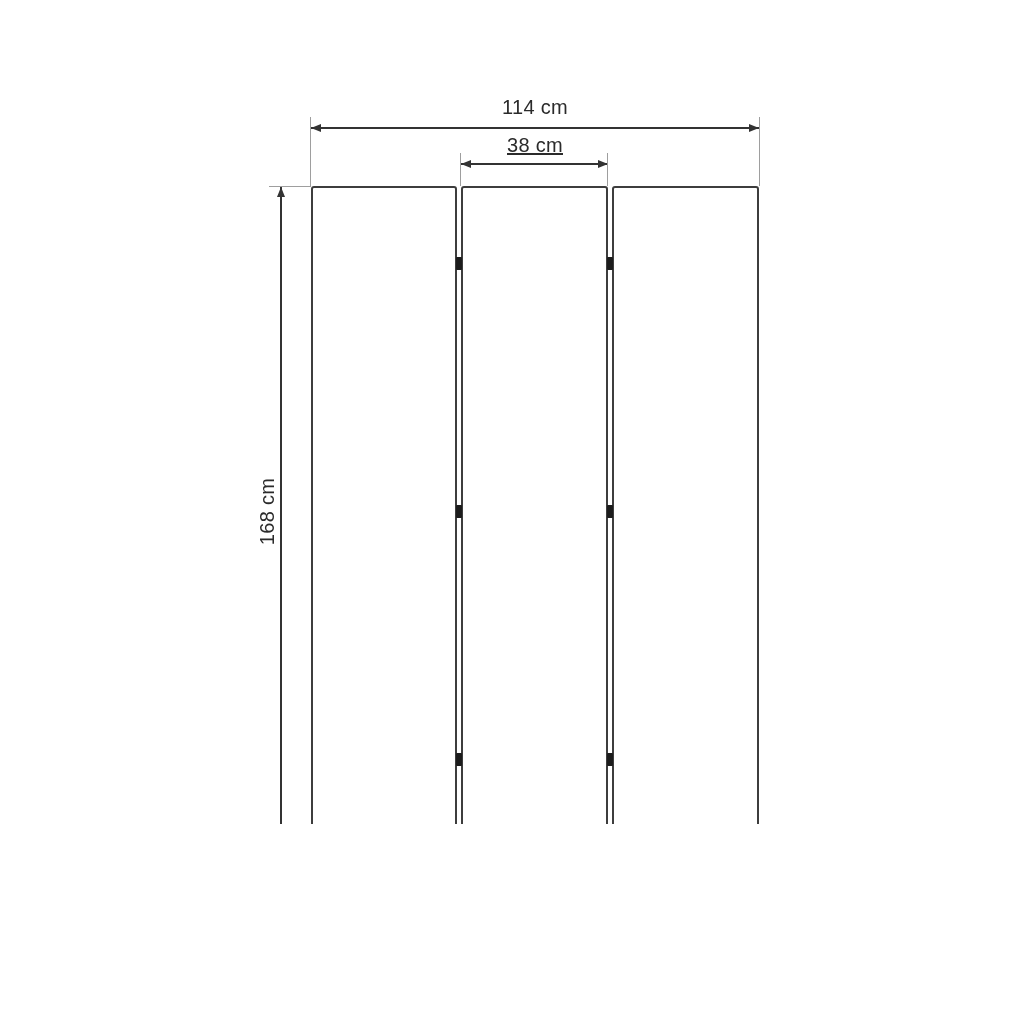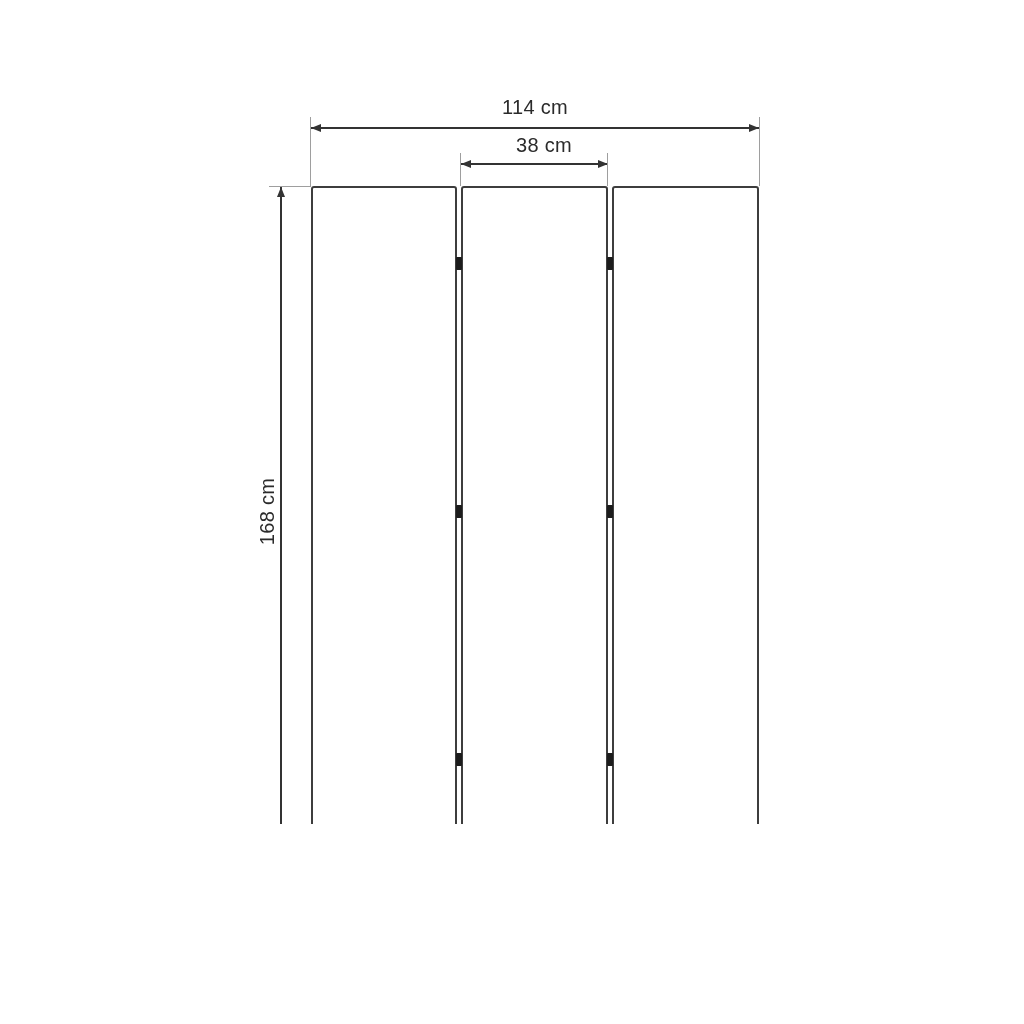--- a/index.html
+++ b/index.html
@@ -87,21 +87,21 @@
   
   .dim-label {
     position: absolute;
     color: #2b2b2b;
     font-size: 20px;
     letter-spacing: 0.3px;
     text-align: center;
     white-space: nowrap;
   }
   .label-114 { left: 435px; top: 96px;  width: 200px; }
-  .label-38  { left: 444px; top: 134px; width: 200px; }
+  .label-38  { left: 435px; top: 134px; width: 200px; text-decoration: underline; }
   .label-168 {
     left: 207px;
     top: 500px;
     width: 120px;
     transform: rotate(-90deg);
   }
 </style>
 </head>
 <body>
 

